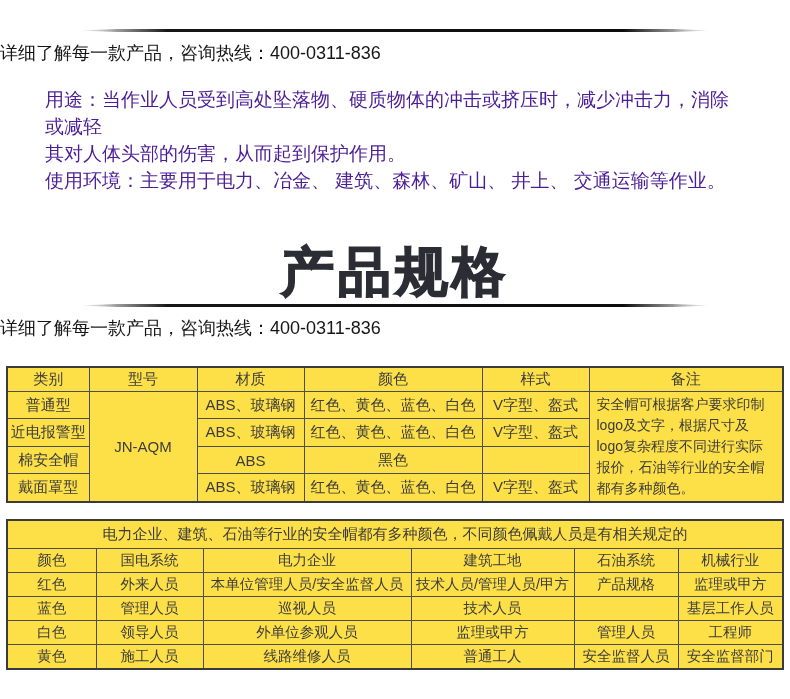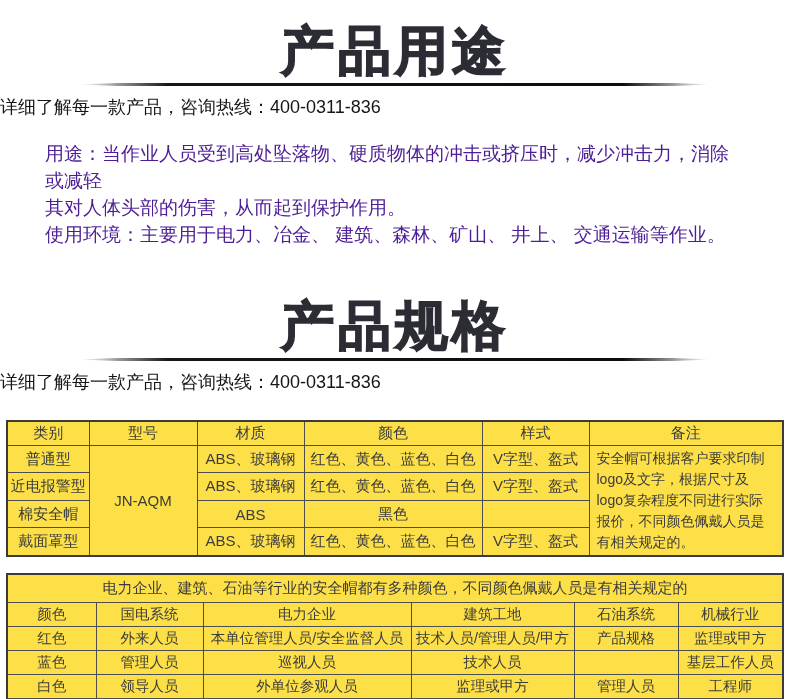--- a/index.html
+++ b/index.html
@@ -68,21 +68,20 @@
     line-height: 21px;
     padding: 2px 7px;
   }
   .color-table th, .color-table td { font-size: 14.5px; height: 21px; }
   .color-table td.caption-cell { font-size: 15px; height: 25px; }
 </style>
 </head>
 <body>
 
 <div class="section-header">
-  <h1 class="sec-title">产品用途</h1>
   <div class="divider"></div>
   <div class="subtitle">详细了解每一款产品，咨询热线：400-0311-836</div>
 </div>
 
 <div class="usage-block">
   <div>用途：当作业人员受到高处坠落物、硬质物体的冲击或挤压时，减少冲击力，消除或减轻</div>
   <div>其对人体头部的伤害，从而起到保护作用。</div>
   <div>使用环境：主要用于电力、冶金、 建筑、森林、矿山、 井上、 交通运输等作业。</div>
 </div>
 
@@ -109,21 +108,21 @@
     <th>颜色</th>
     <th>样式</th>
     <th>备注</th>
   </tr>
   <tr>
     <td>普通型</td>
     <td rowspan="4">JN-AQM</td>
     <td>ABS、玻璃钢</td>
     <td>红色、黄色、蓝色、白色</td>
     <td>V字型、盔式</td>
-    <td rowspan="4" class="remark-cell">安全帽可根据客户要求印制logo及文字，根据尺寸及logo复杂程度不同进行实际报价，不同颜色佩戴人员是有相关规定的。</td>
+    <td rowspan="4" class="remark-cell">安全帽可根据客户要求印制logo及文字，根据尺寸及logo复杂程度不同进行实际报价，石油等行业的安全帽都有多种颜色。</td>
   </tr>
   <tr>
     <td>近电报警型</td>
     <td>ABS、玻璃钢</td>
     <td>红色、黄色、蓝色、白色</td>
     <td>V字型、盔式</td>
   </tr>
   <tr>
     <td>棉安全帽</td>
     <td>ABS</td>

